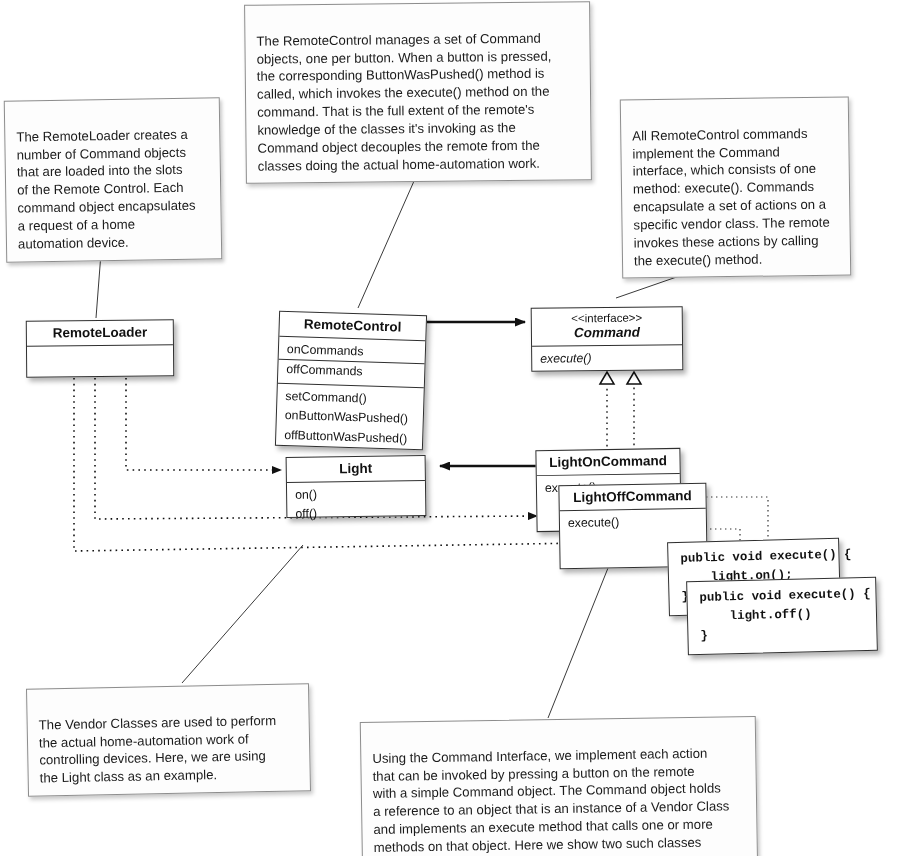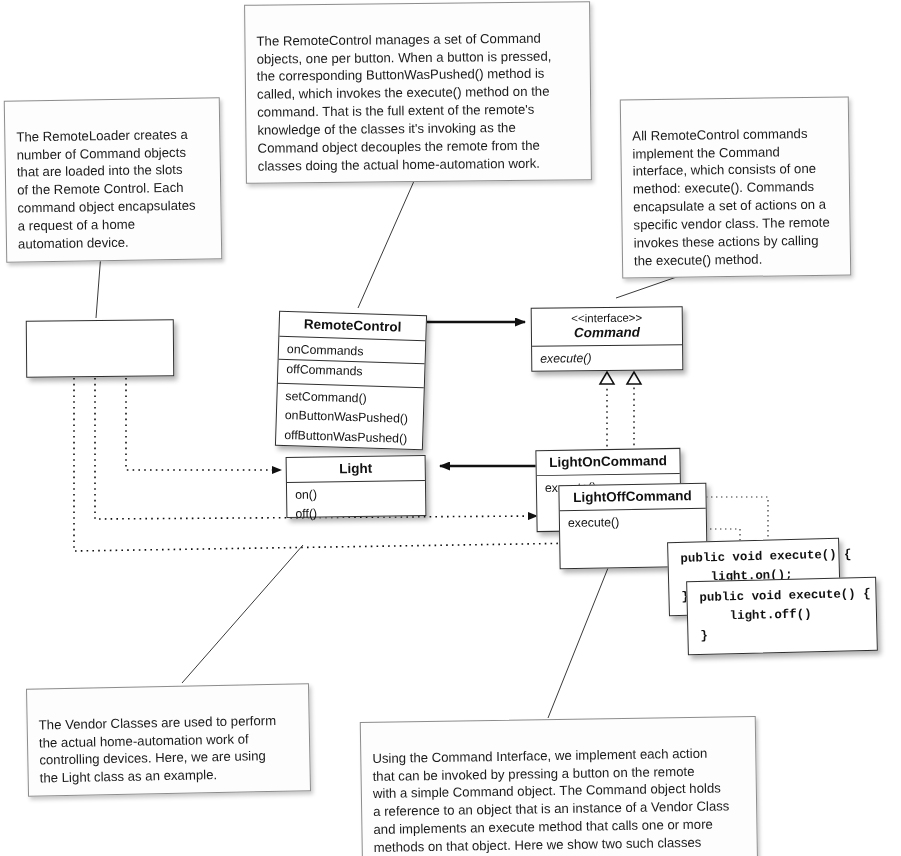--- a/index.html
+++ b/index.html
@@ -195,20 +195,21 @@
     <span>Using the Command Interface, we implement each action
 that can be invoked by pressing a button on the remote
 with a simple Command object.  The Command object holds
 a reference to an object that is an instance of a Vendor Class
 and implements an execute method that calls one or more
 methods on that object.  Here we show two such classes
 that turn a light on and off, respectively.</span>
   </div>
 
   <div class="uml" style="left:26px; top:320px; width:148px; height:57px; transform:rotate(-0.5deg);">
+    <div class="cname">RemoteLoader</div>
     <div class="sect" style="height:30px;"></div>
   </div>
 
   <div class="uml" style="left:277px; top:313px; width:148px; height:135px; transform:rotate(1.8deg);">
     <div class="cname">RemoteControl</div>
     <div class="sect divider">
       <div class="memb rule">onCommands</div>
       <div class="memb">offCommands</div>
     </div>
     <div class="sect">

